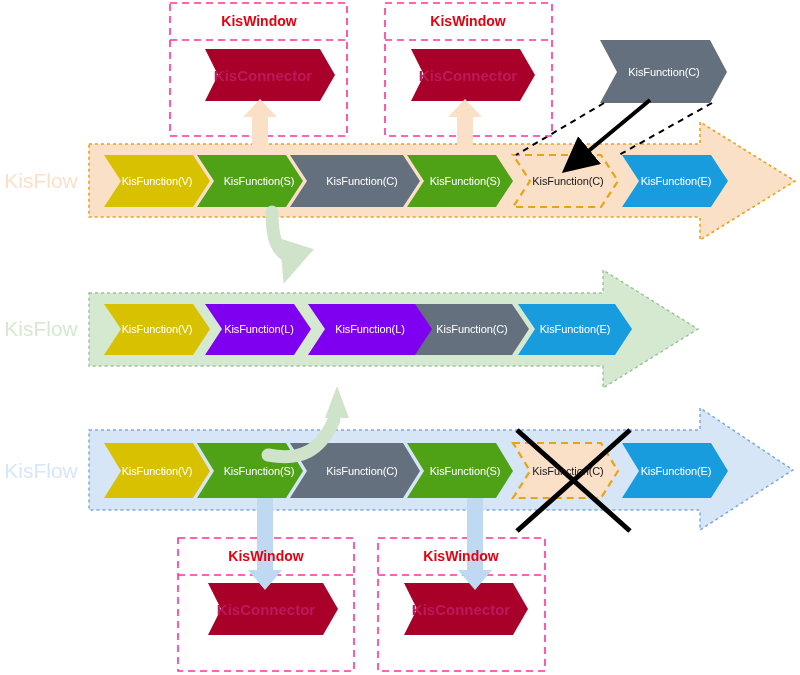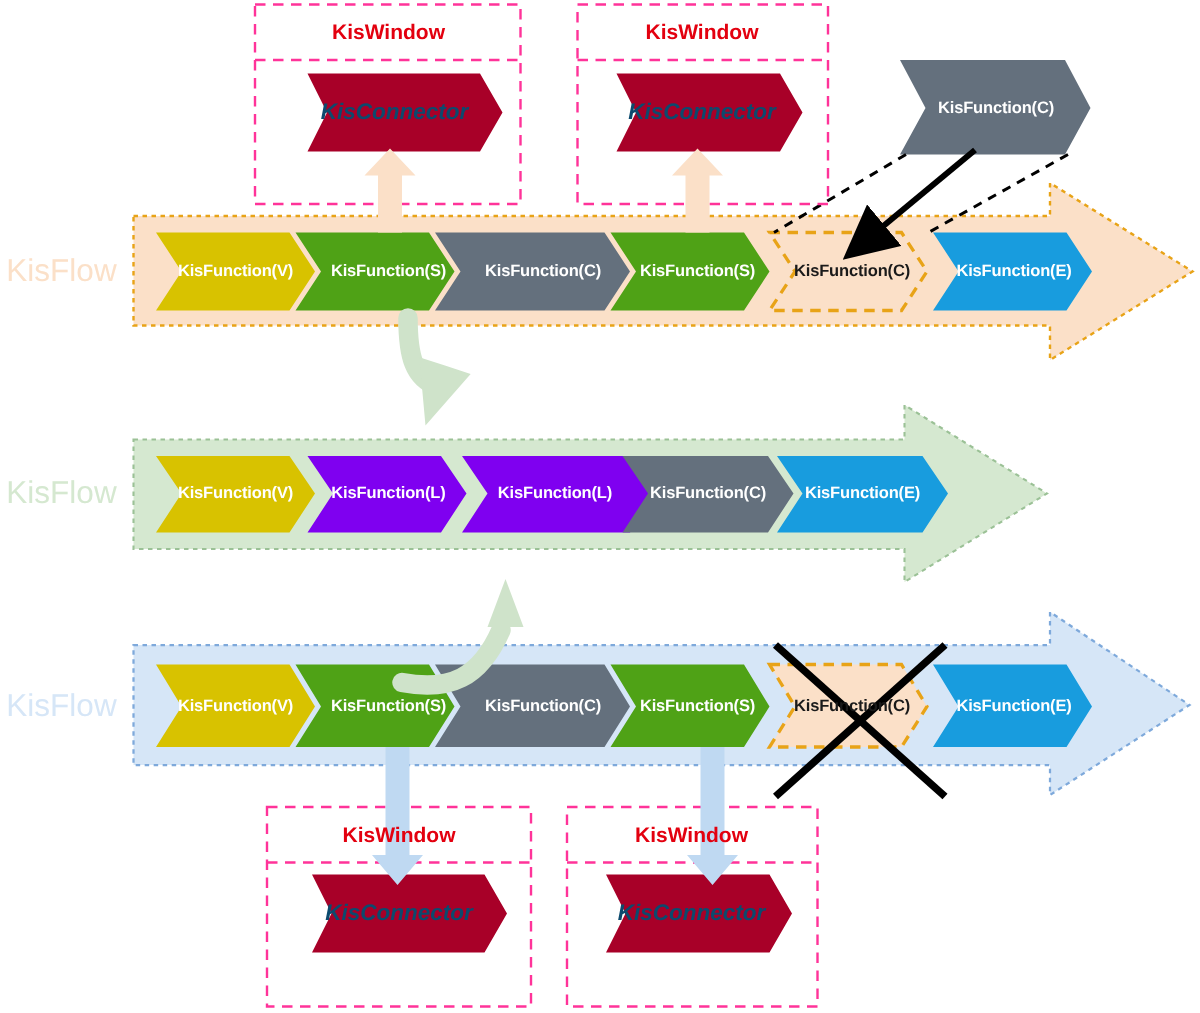--- a/index.html
+++ b/index.html
@@ -2,28 +2,28 @@
 <html><head>
 <meta charset="utf-8">
 <style>
   html,body{margin:0;padding:0;background:#ffffff;}
   body{width:800px;height:675px;position:relative;overflow:hidden;
        font-family:"Liberation Sans","DejaVu Sans",sans-serif;}
   #stage{position:absolute;left:0;top:0;width:800px;height:675px;}
   svg#scene{position:absolute;left:0;top:0;width:800px;height:675px;display:block;}
   .lbl{position:absolute;pointer-events:none;white-space:nowrap;}
 
-  .fn-label{font-size:11px;font-weight:bold;color:#ffffff;
+  .fn-label{font-size:11px;font-weight:normal;color:#ffffff;
             transform:translate(-50%,-50%);letter-spacing:-0.1px;}
   .fn-label.ghost{color:#1a1a1a;}
   .flow-word{font-size:21px;font-weight:normal;transform:translate(-50%,-50%);}
   .win-title{font-size:14px;font-weight:bold;color:#e3000f;
              transform:translate(-50%,-50%);}
-  .conn-label{font-size:15px;font-weight:bold;color:#0c4a6e;
-              transform:translate(-50%,-50%);font-style:italic;}
+  .conn-label{font-size:15px;font-weight:bold;color:#be185d;
+              transform:translate(-50%,-50%);}
 </style>
 </head>
 <body>
 
 <div id="stage">
 
 <svg id="scene" viewBox="0 0 800 675" xmlns="http://www.w3.org/2000/svg">
 
   <defs>
     <marker id="mk-black" markerWidth="9" markerHeight="9" refX="7" refY="4.5" orient="auto" markerUnits="strokeWidth">

